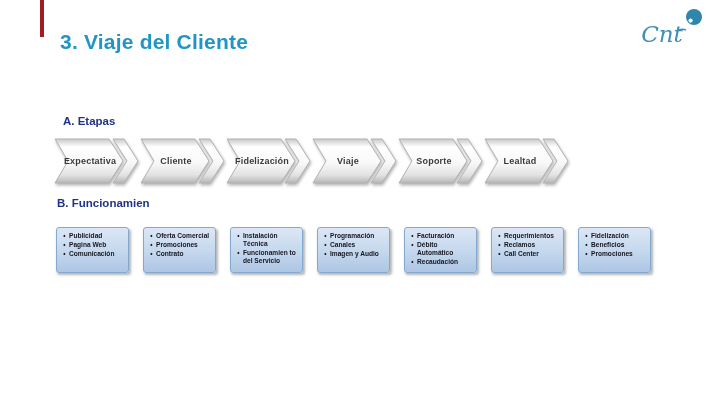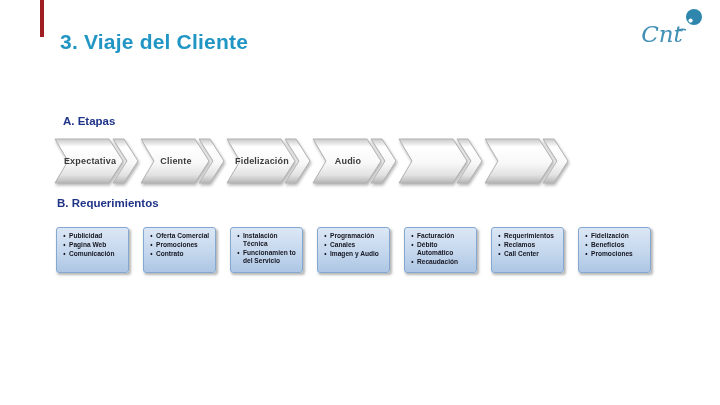--- a/index.html
+++ b/index.html
@@ -102,37 +102,39 @@
         <path d="M1,1 L55,1 L69,23 L55,45 L1,45 L14,23 Z" fill="url(#chevGrad)" stroke="#b2b2b2" stroke-width="1"></path>
         <path d="M59,1 L70,1 L84,23 L70,45 L59,45 L73,23 Z" fill="url(#chevGrad)" stroke="#b2b2b2" stroke-width="1"></path>
       </svg>
       <span class="stage-label">Fidelización</span>
     </div>
     <div class="stage">
       <svg width="88" height="46">
         <path d="M1,1 L55,1 L69,23 L55,45 L1,45 L14,23 Z" fill="url(#chevGrad)" stroke="#b2b2b2" stroke-width="1"></path>
         <path d="M59,1 L70,1 L84,23 L70,45 L59,45 L73,23 Z" fill="url(#chevGrad)" stroke="#b2b2b2" stroke-width="1"></path>
       </svg>
-      <span class="stage-label">Audio</span>
-    </div>
-    <div class="stage">
-      <svg width="88" height="46">
-        <path d="M1,1 L55,1 L69,23 L55,45 L1,45 L14,23 Z" fill="url(#chevGrad)" stroke="#b2b2b2" stroke-width="1"></path>
-        <path d="M59,1 L70,1 L84,23 L70,45 L59,45 L73,23 Z" fill="url(#chevGrad)" stroke="#b2b2b2" stroke-width="1"></path>
-      </svg>
-    </div>
-    <div class="stage">
-      <svg width="88" height="46">
-        <path d="M1,1 L55,1 L69,23 L55,45 L1,45 L14,23 Z" fill="url(#chevGrad)" stroke="#b2b2b2" stroke-width="1"></path>
-        <path d="M59,1 L70,1 L84,23 L70,45 L59,45 L73,23 Z" fill="url(#chevGrad)" stroke="#b2b2b2" stroke-width="1"></path>
-      </svg>
+      <span class="stage-label">Viaje</span>
+    </div>
+    <div class="stage">
+      <svg width="88" height="46">
+        <path d="M1,1 L55,1 L69,23 L55,45 L1,45 L14,23 Z" fill="url(#chevGrad)" stroke="#b2b2b2" stroke-width="1"></path>
+        <path d="M59,1 L70,1 L84,23 L70,45 L59,45 L73,23 Z" fill="url(#chevGrad)" stroke="#b2b2b2" stroke-width="1"></path>
+      </svg>
+      <span class="stage-label">Soporte</span>
+    </div>
+    <div class="stage">
+      <svg width="88" height="46">
+        <path d="M1,1 L55,1 L69,23 L55,45 L1,45 L14,23 Z" fill="url(#chevGrad)" stroke="#b2b2b2" stroke-width="1"></path>
+        <path d="M59,1 L70,1 L84,23 L70,45 L59,45 L73,23 Z" fill="url(#chevGrad)" stroke="#b2b2b2" stroke-width="1"></path>
+      </svg>
+      <span class="stage-label">Lealtad</span>
     </div>
   </div>
 
-  <div class="section-heading heading-inter">B. Requerimientos</div>
+  <div class="section-heading heading-inter">B. Funcionamien</div>
 
   <div class="box-row">
     <div class="ibox">
       <div class="irow">
           <span>Publicidad</span>
         </div>
       <div class="irow">
           <span>Pagina Web</span>
         </div>
       <div class="irow">

